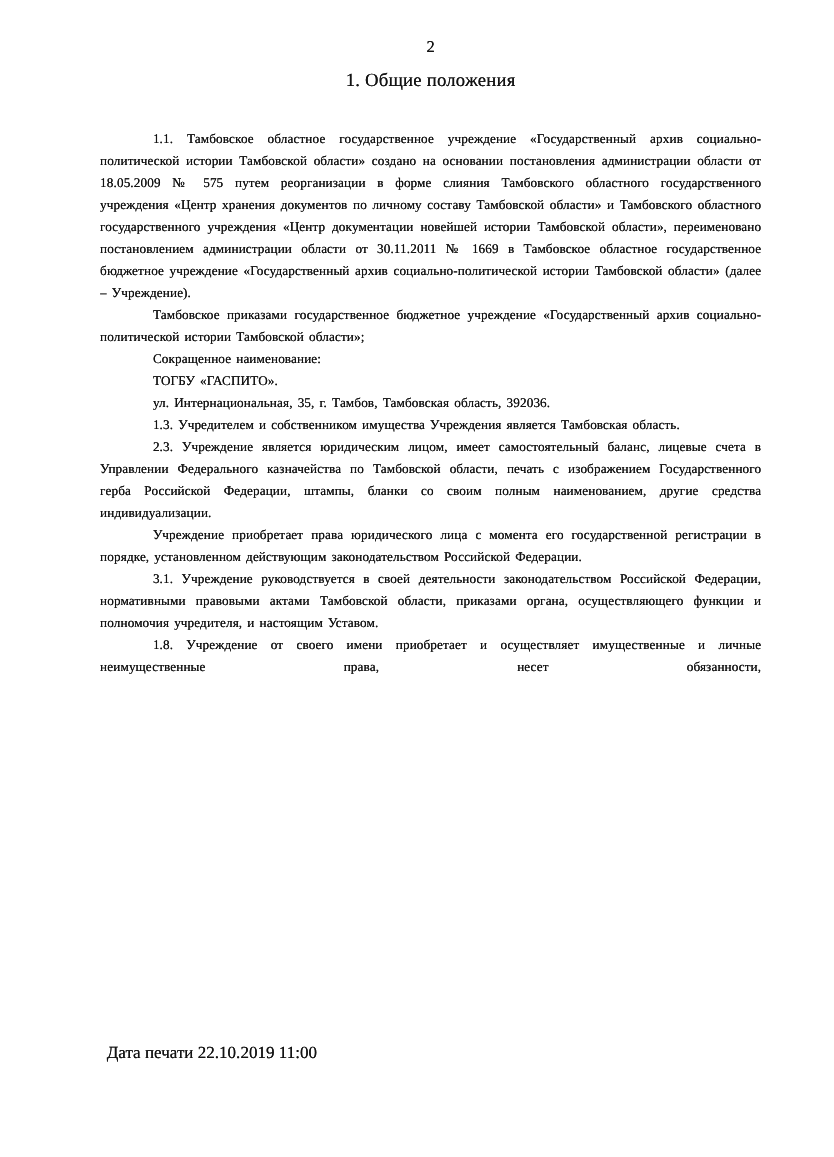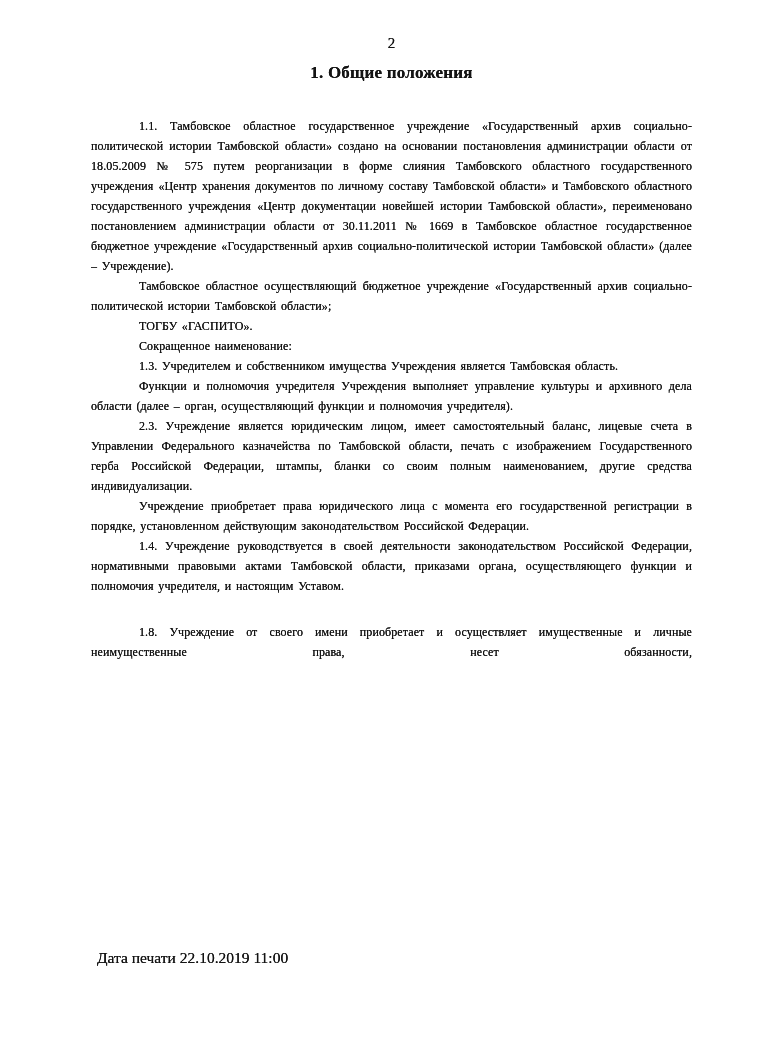--- a/index.html
+++ b/index.html
@@ -26,21 +26,21 @@
   }
   .page-number {
     text-align: center;
     font-size: 15px;
     line-height: 19px;
     margin: 0 0 9px 0;
   }
   .section-heading {
     text-align: center;
     font-size: 17px;
-    font-weight: bold;
+    font-weight: normal;
     line-height: 21px;
     margin: 0 0 33px 0;
     letter-spacing: 0.2px;
   }
   .paragraphs {
     max-height: 892px;
     overflow: hidden;
   }
   .paragraphs p {
     margin: 0;
@@ -48,21 +48,20 @@
     line-height: 20px;
     text-align: justify;
     text-align-last: left;
     text-indent: 48px;
     word-spacing: 1.5px;
     letter-spacing: 0.1px;
   }
   
   .paragraphs p.cont {
     text-align-last: justify;
-    margin-top: 26px;
   }
   .print-footer {
     position: absolute;
     left: 97px;
     top: 948px;
     font-size: 15.5px;
     line-height: 19px;
     white-space: nowrap;
   }
 </style>
@@ -70,26 +69,26 @@
 <body>
 
 <div class="page">
   <div class="text-column">
     <div class="page-number">2</div>
 
     <h1 class="section-heading">1. Общие положения</h1>
 
     <div class="paragraphs">
       <p>1.1. Тамбовское областное государственное учреждение «Государственный архив социально-политической истории Тамбовской области» создано на основании постановления администрации области от 18.05.2009 № 575 путем реорганизации в форме слияния Тамбовского областного государственного учреждения «Центр хранения документов по личному составу Тамбовской области» и Тамбовского областного государственного учреждения «Центр документации новейшей истории Тамбовской области», переименовано постановлением администрации области от 30.11.2011 № 1669 в Тамбовское областное государственное бюджетное учреждение «Государственный архив социально-политической истории Тамбовской области» (далее – Учреждение).</p>
-      <p>Тамбовское областное осуществляющий бюджетное учреждение «Государственный архив социально-политической истории Тамбовской области»;</p>
+      <p>Тамбовское приказами государственное бюджетное учреждение «Государственный архив социально-политической истории Тамбовской области»;</p>
+      <p>Сокращенное наименование:</p>
       <p>ТОГБУ «ГАСПИТО».</p>
-      <p>Сокращенное наименование:</p>
+      <p>ул. Интернациональная, 35, г. Тамбов, Тамбовская область, 392036.</p>
       <p>1.3. Учредителем и собственником имущества Учреждения является Тамбовская область.</p>
-      <p>Функции и полномочия учредителя Учреждения выполняет управление культуры и архивного дела области (далее – орган, осуществляющий функции и полномочия учредителя).</p>
       <p>2.3. Учреждение является юридическим лицом, имеет самостоятельный баланс, лицевые счета в Управлении Федерального казначейства по Тамбовской области, печать с изображением Государственного герба Российской Федерации, штампы, бланки со своим полным наименованием, другие средства индивидуализации.</p>
       <p>Учреждение приобретает права юридического лица с момента его государственной регистрации в порядке, установленном действующим законодательством Российской Федерации.</p>
-      <p>1.4. Учреждение руководствуется в своей деятельности законодательством Российской Федерации, нормативными правовыми актами Тамбовской области, приказами органа, осуществляющего функции и полномочия учредителя, и настоящим Уставом.</p>
+      <p>3.1. Учреждение руководствуется в своей деятельности законодательством Российской Федерации, нормативными правовыми актами Тамбовской области, приказами органа, осуществляющего функции и полномочия учредителя, и настоящим Уставом.</p>
       <p class="cont">1.8. Учреждение от своего имени приобретает и осуществляет имущественные и личные неимущественные права, несет обязанности,</p>
     </div>
   </div>
 
   <div class="print-footer">Дата печати 22.10.2019 11:00</div>
 </div>
 
 </body></html>

